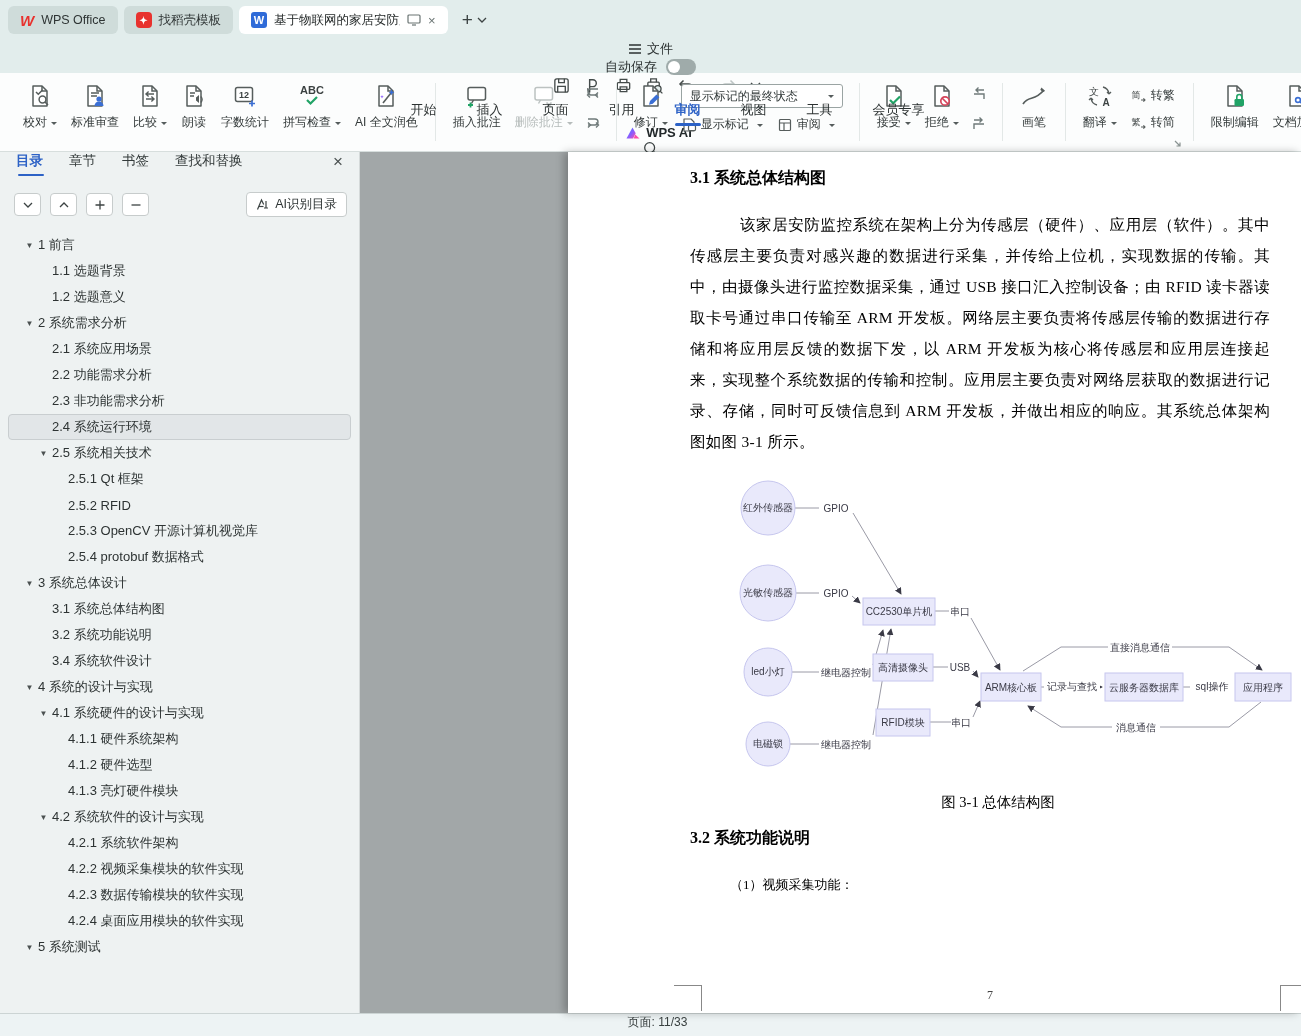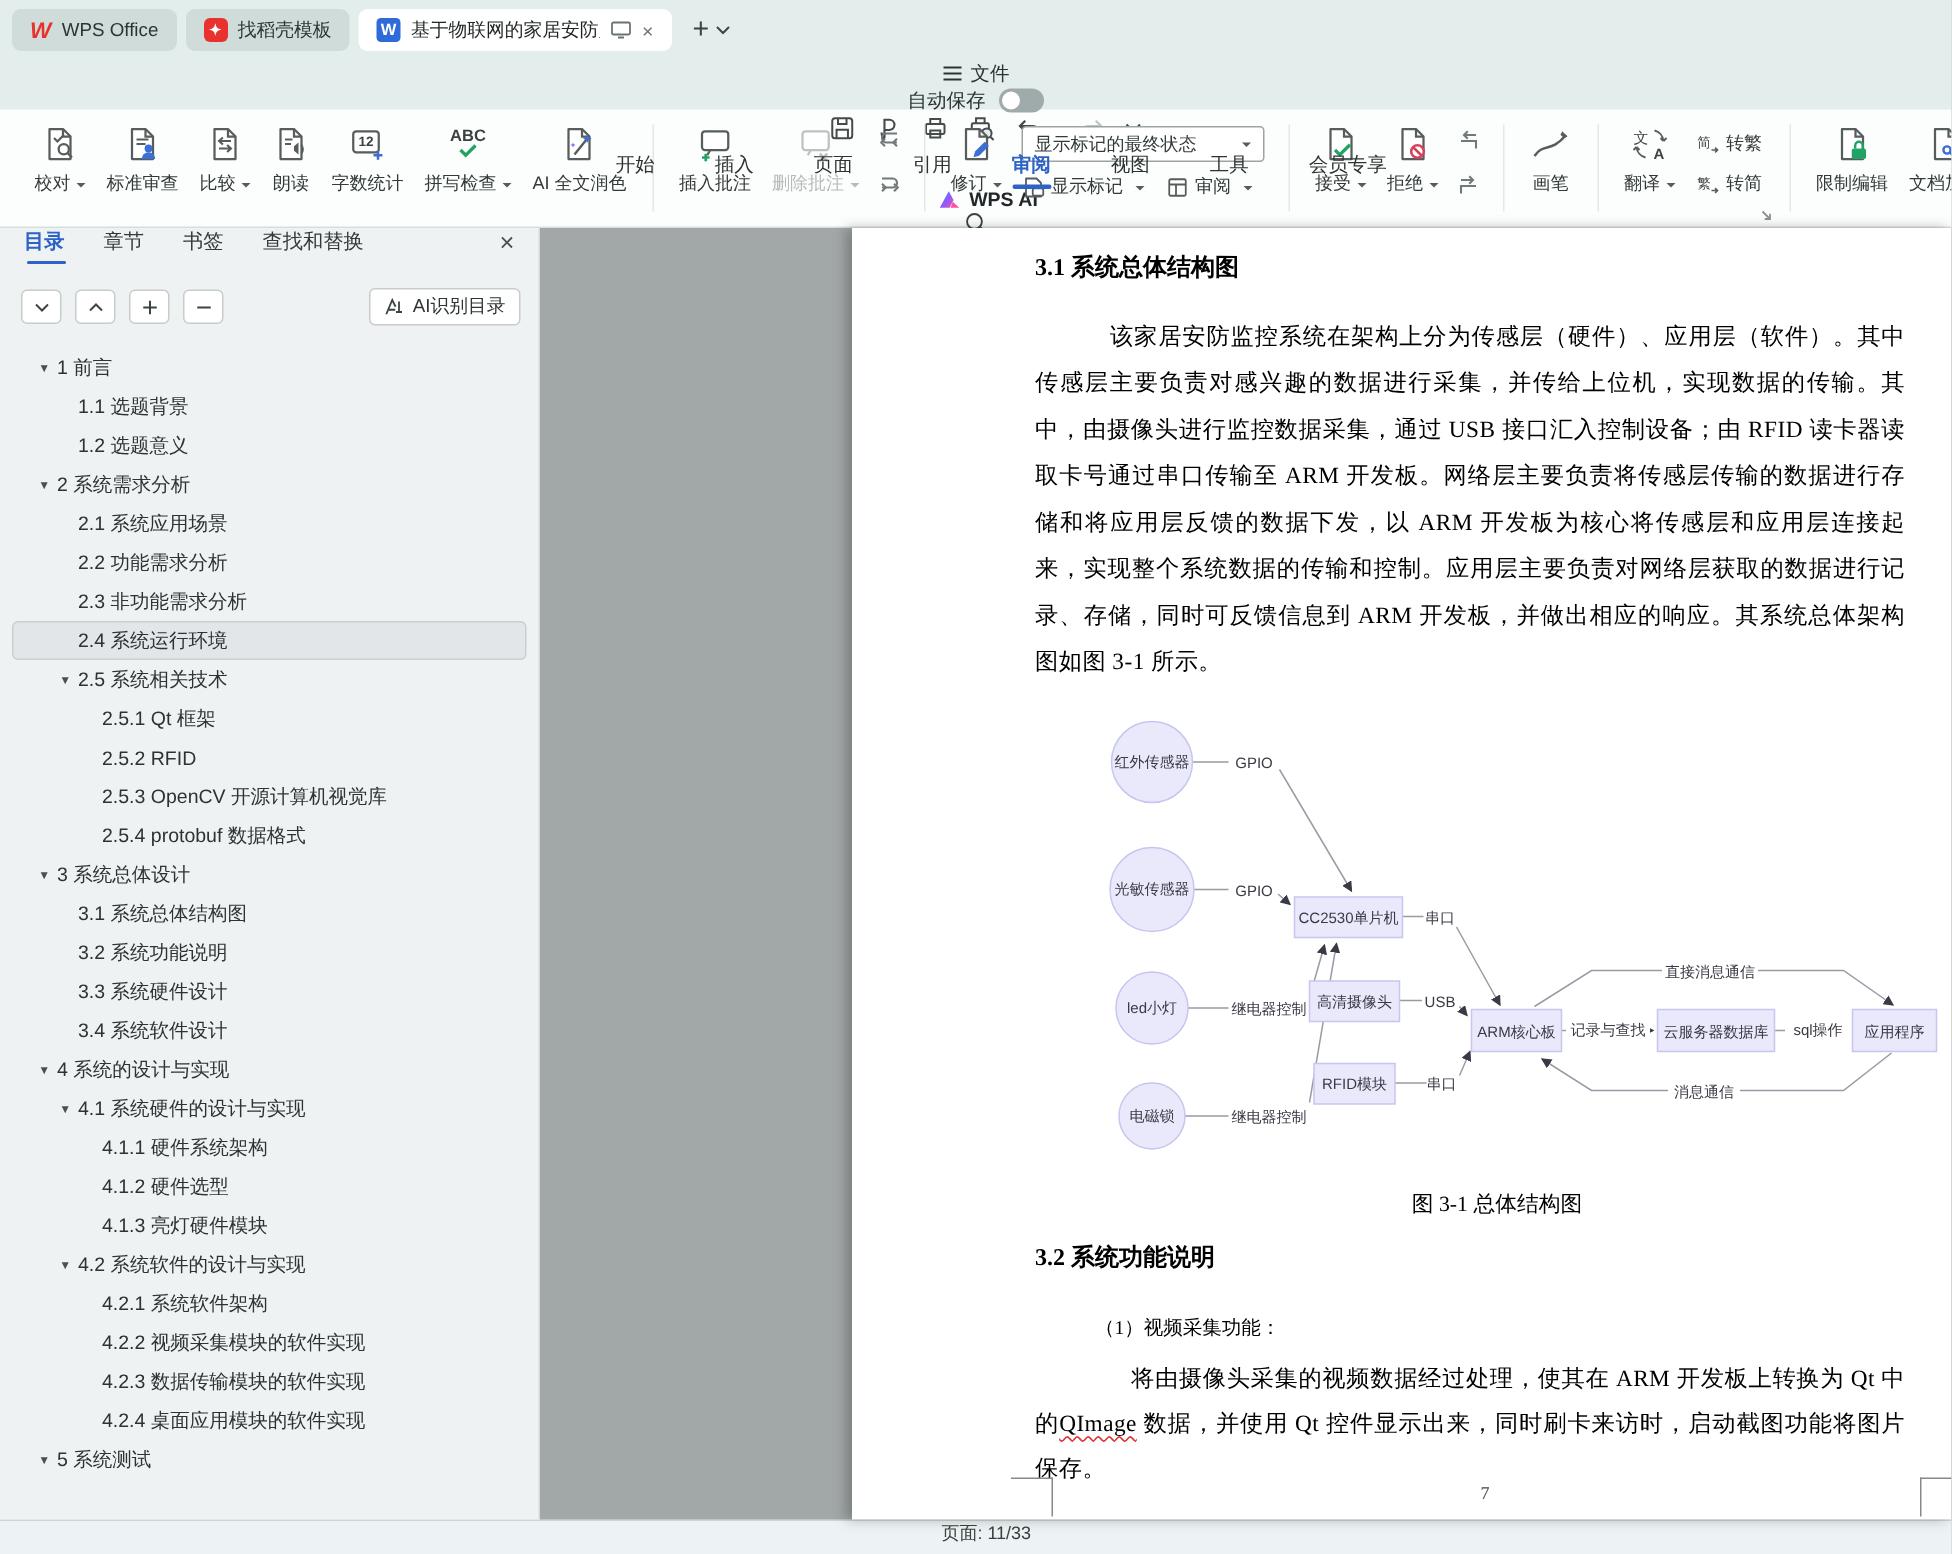--- a/index.html
+++ b/index.html
@@ -561,24 +561,20 @@
           <div class="toc-item lvl2">
             <span class="toc-arrow"></span>
             <span class="toc-label">3.1 系统总体结构图</span>
           </div>
           <div class="toc-item lvl2">
             <span class="toc-arrow"></span>
             <span class="toc-label">3.2 系统功能说明</span>
           </div>
           <div class="toc-item lvl2">
             <span class="toc-arrow"></span>
-            <span class="toc-label">3.3 系统硬件设计</span>
-          </div>
-          <div class="toc-item lvl2">
-            <span class="toc-arrow"></span>
             <span class="toc-label">3.4 系统软件设计</span>
           </div>
           <div class="toc-item lvl1">
             <span class="toc-arrow">▼</span>
             <span class="toc-label">4 系统的设计与实现</span>
           </div>
           <div class="toc-item lvl2">
             <span class="toc-arrow">▼</span>
             <span class="toc-label">4.1 系统硬件的设计与实现</span>
           </div>
@@ -692,21 +688,20 @@
             <rect x="395" y="174" width="64" height="14" fill="#fff"></rect>
             <text x="427" y="185" text-anchor="middle">直接消息通信</text>
             <rect x="399" y="254" width="48" height="14" fill="#fff"></rect>
             <text x="423" y="265" text-anchor="middle">消息通信</text>
           </g>
         </svg>
 
         <div class="figcap">图 3-1 总体结构图</div>
         <div class="h-doc" style="top:676px">3.2 系统功能说明</div>
         <div class="item1">（1）视频采集功能：</div>
-        <div class="p32"><span>将由摄像头采集的视频数据经过处理，使其在 ARM 开发板上转换为 Qt 中的</span><span class="sq">QImage</span><span> 数据，并使用 Qt 控件显示出来，同时刷卡来访时，启动截图功能将图片保存。</span></div>
         <div class="pagenum">7</div>
         <div class="cropL"></div>
         <div class="cropR"></div>
       </div>
     </div>
   </div>
 
   <div class="statusbar">
     <span class="st-item">页面: 11/33</span>
     <span class="st-sep"></span>

